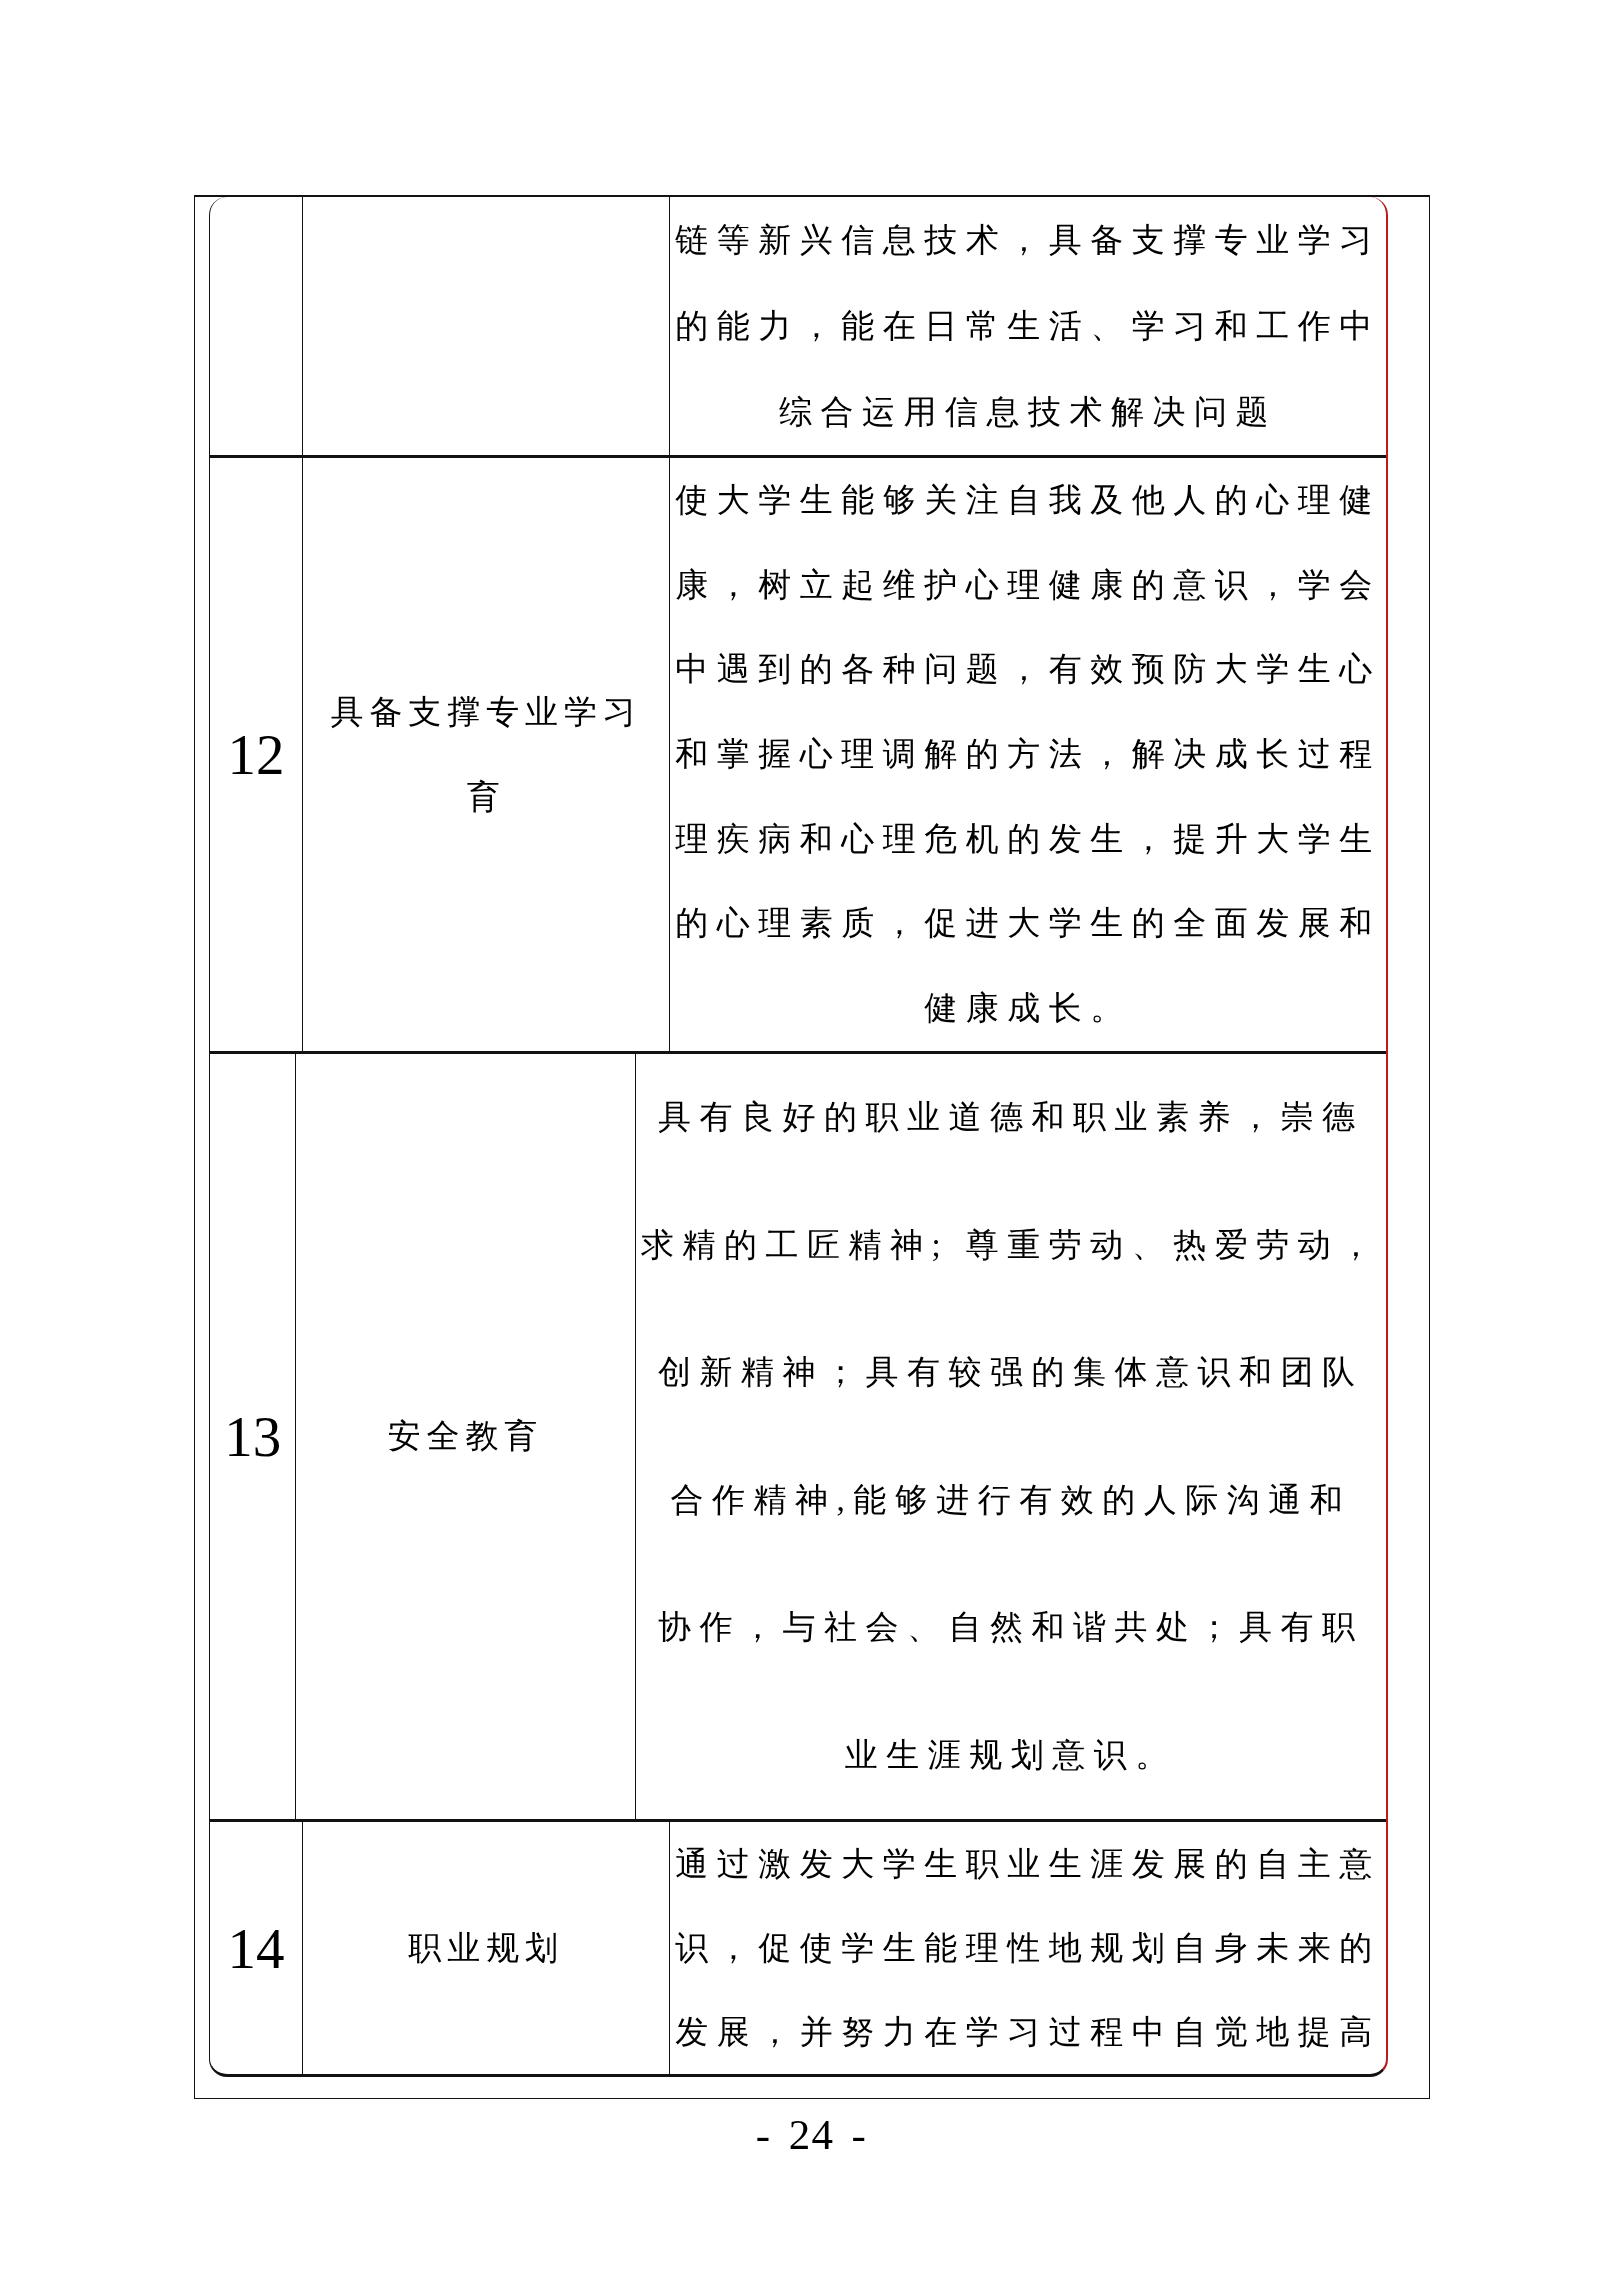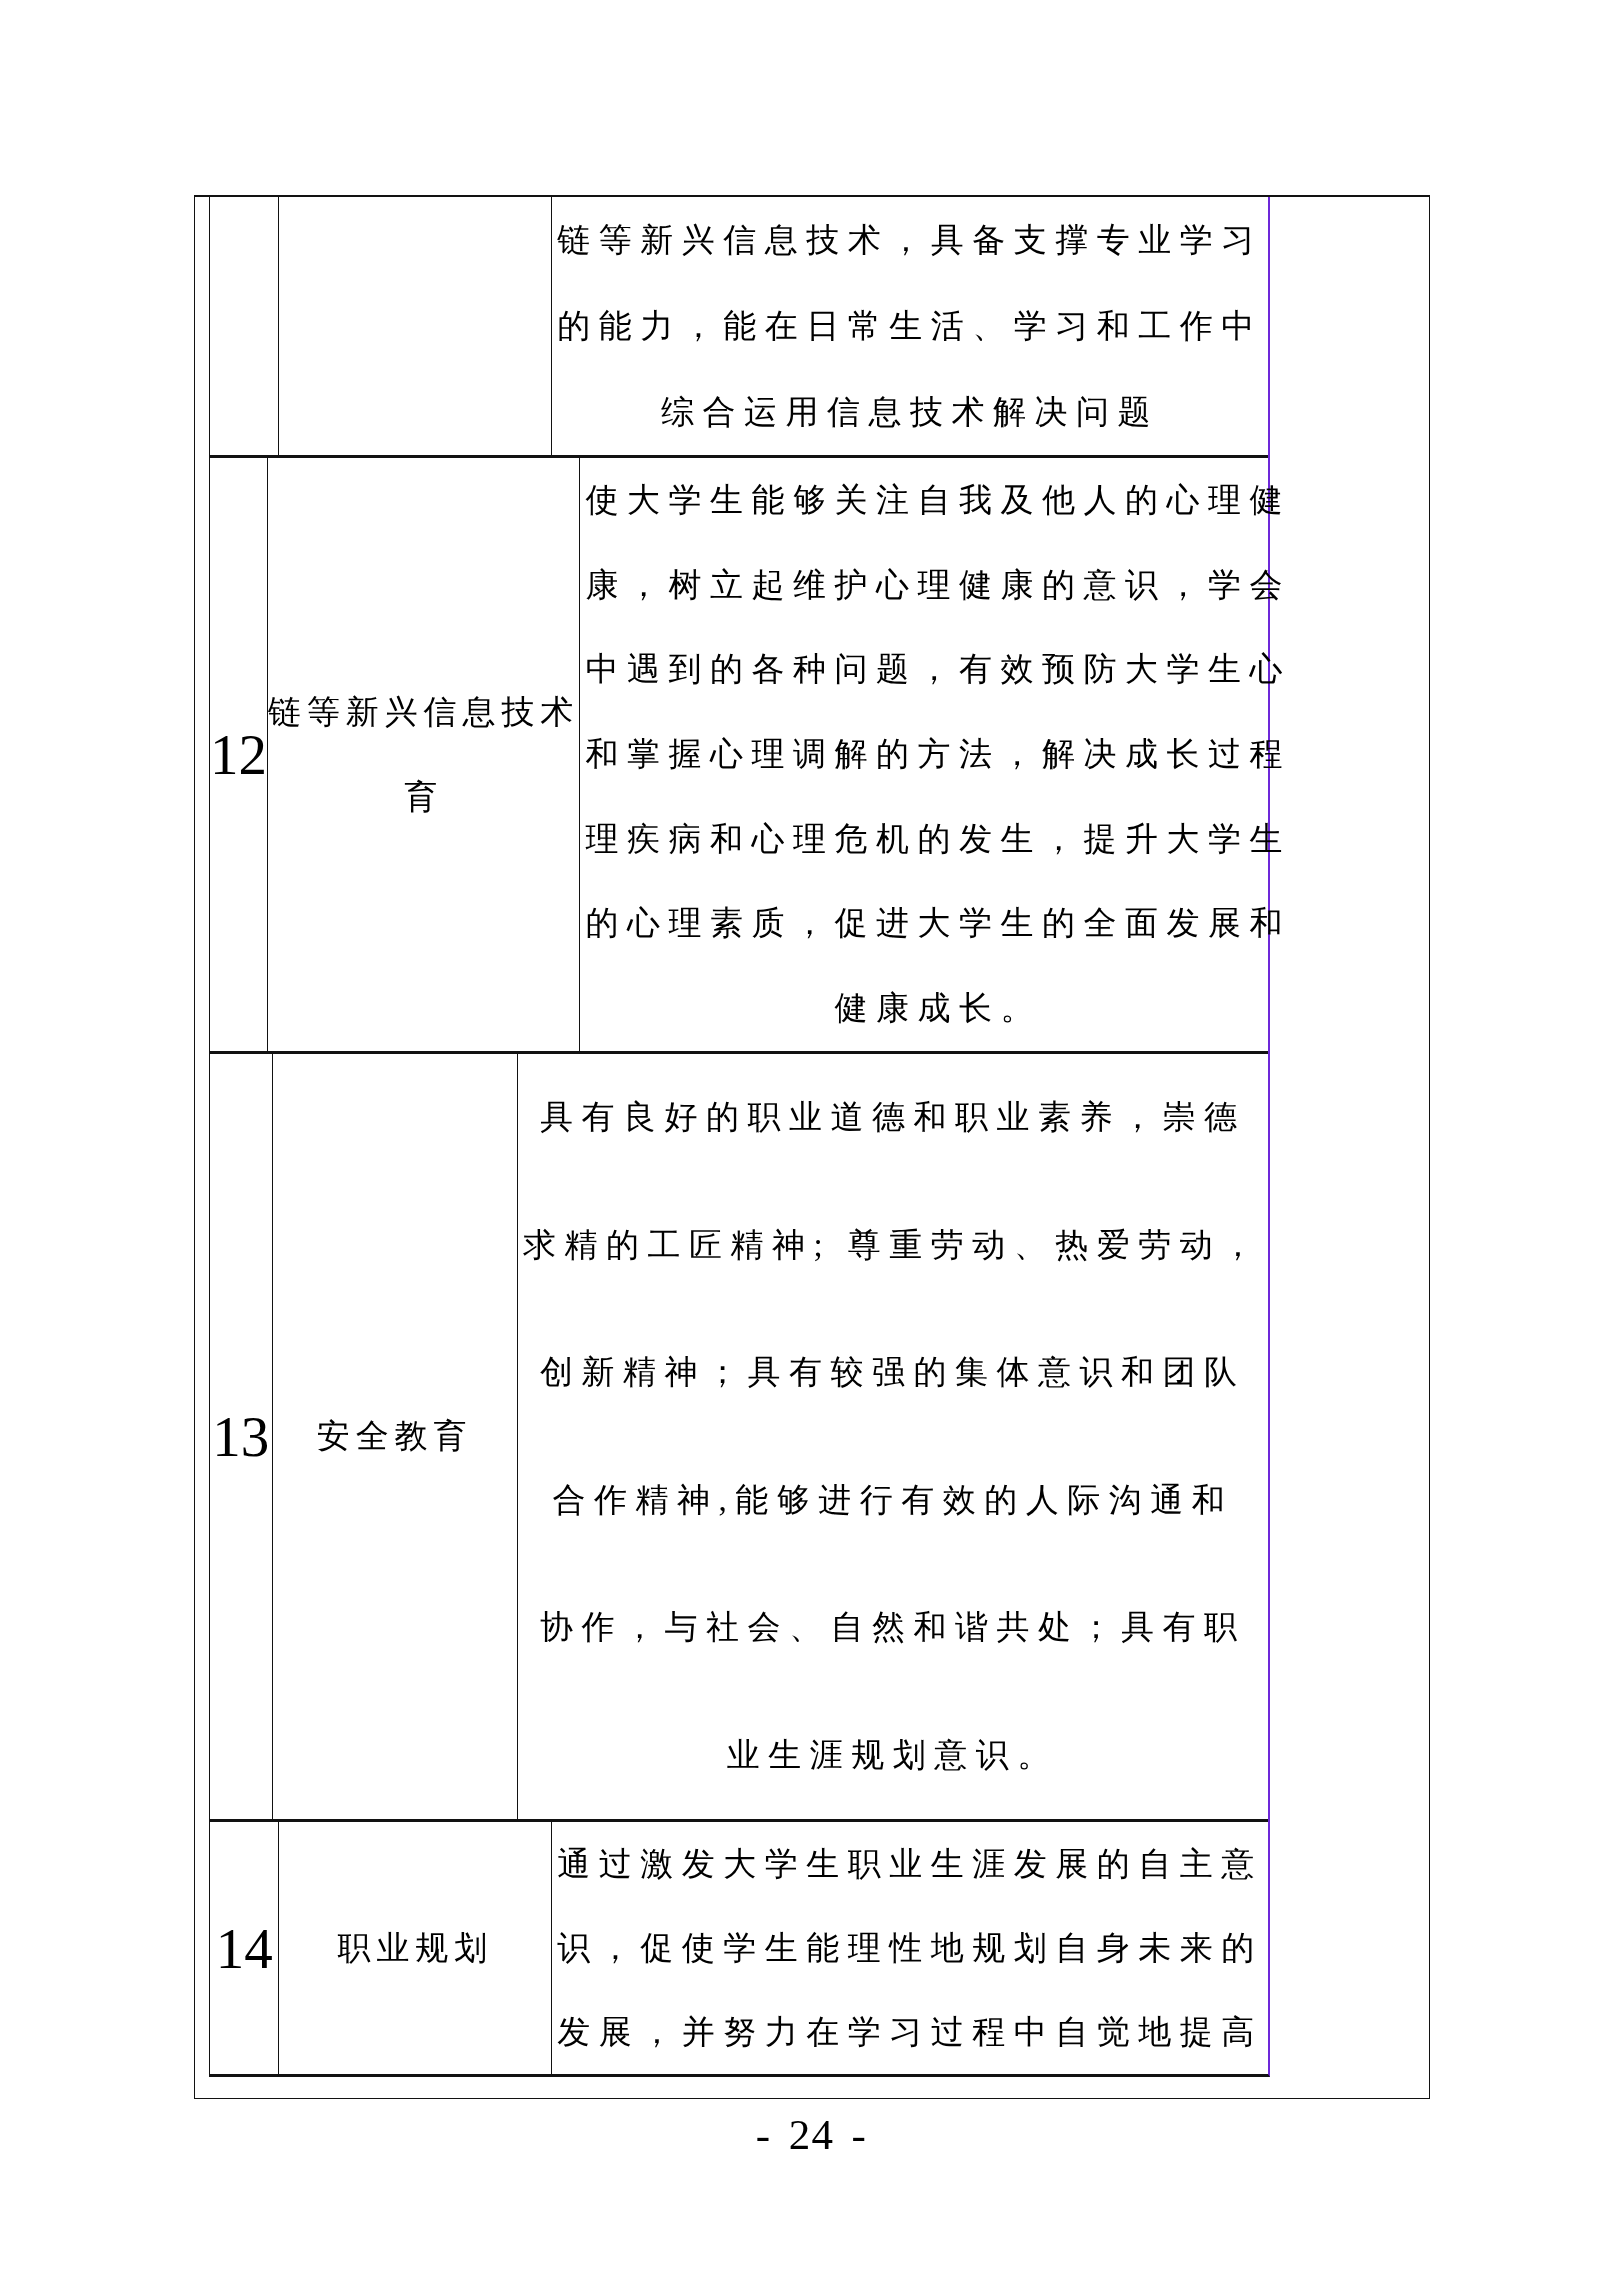--- a/index.html
+++ b/index.html
@@ -14,26 +14,26 @@
   
   .frame{
     position:absolute;left:194px;top:195px;
     width:1236px;height:1904px;
     border:1.3px solid #121212;border-top-width:2px;
     box-sizing:border-box;
   }
   
   .ctable{
     position:absolute;left:209px;top:197px;
-    width:1061px;height:1880px;
+    width:1179px;height:1880px;
     box-sizing:border-box;
     border-left:1.3px solid #121212;
-    border-right:2px solid #6d28d9;
+    border-right:2px solid #b91c1c;
     border-bottom:3.3px solid #121212;
-    display:flex;flex-direction:column;
+    display:flex;flex-direction:column;border-radius:18px;
   }
   .row{display:flex;box-sizing:border-box;border-bottom:3.3px solid #121212;}
   .row-0{height:261px;}
   .row-1{height:596px;}
   .row-2{height:768px;}
   .row-3{flex:1;border-bottom:none;}
   .c-no{
     width:98px;box-sizing:border-box;
     border-right:1.3px solid #121212;
     display:flex;align-items:center;justify-content:center;
@@ -82,21 +82,21 @@
           <div class="tline">的能力，能在日常生活、学习和工作中</div>
           <div class="tline">综合运用信息技术解决问题</div>
         </div>
     </div>
 
     <div class="row row-1">
       <div class="c-no">
         <span class="num">12</span>
       </div>
       <div class="c-name">
-          <div class="tline">链等新兴信息技术</div>
+          <div class="tline">具备支撑专业学习</div>
           <div class="tline">育</div>
         </div>
       <div class="c-desc">
           <div class="tline">使大学生能够关注自我及他人的心理健</div>
           <div class="tline">康，树立起维护心理健康的意识，学会</div>
           <div class="tline">中遇到的各种问题，有效预防大学生心</div>
           <div class="tline">和掌握心理调解的方法，解决成长过程</div>
           <div class="tline">理疾病和心理危机的发生，提升大学生</div>
           <div class="tline">的心理素质，促进大学生的全面发展和</div>
           <div class="tline">健康成长。</div>

